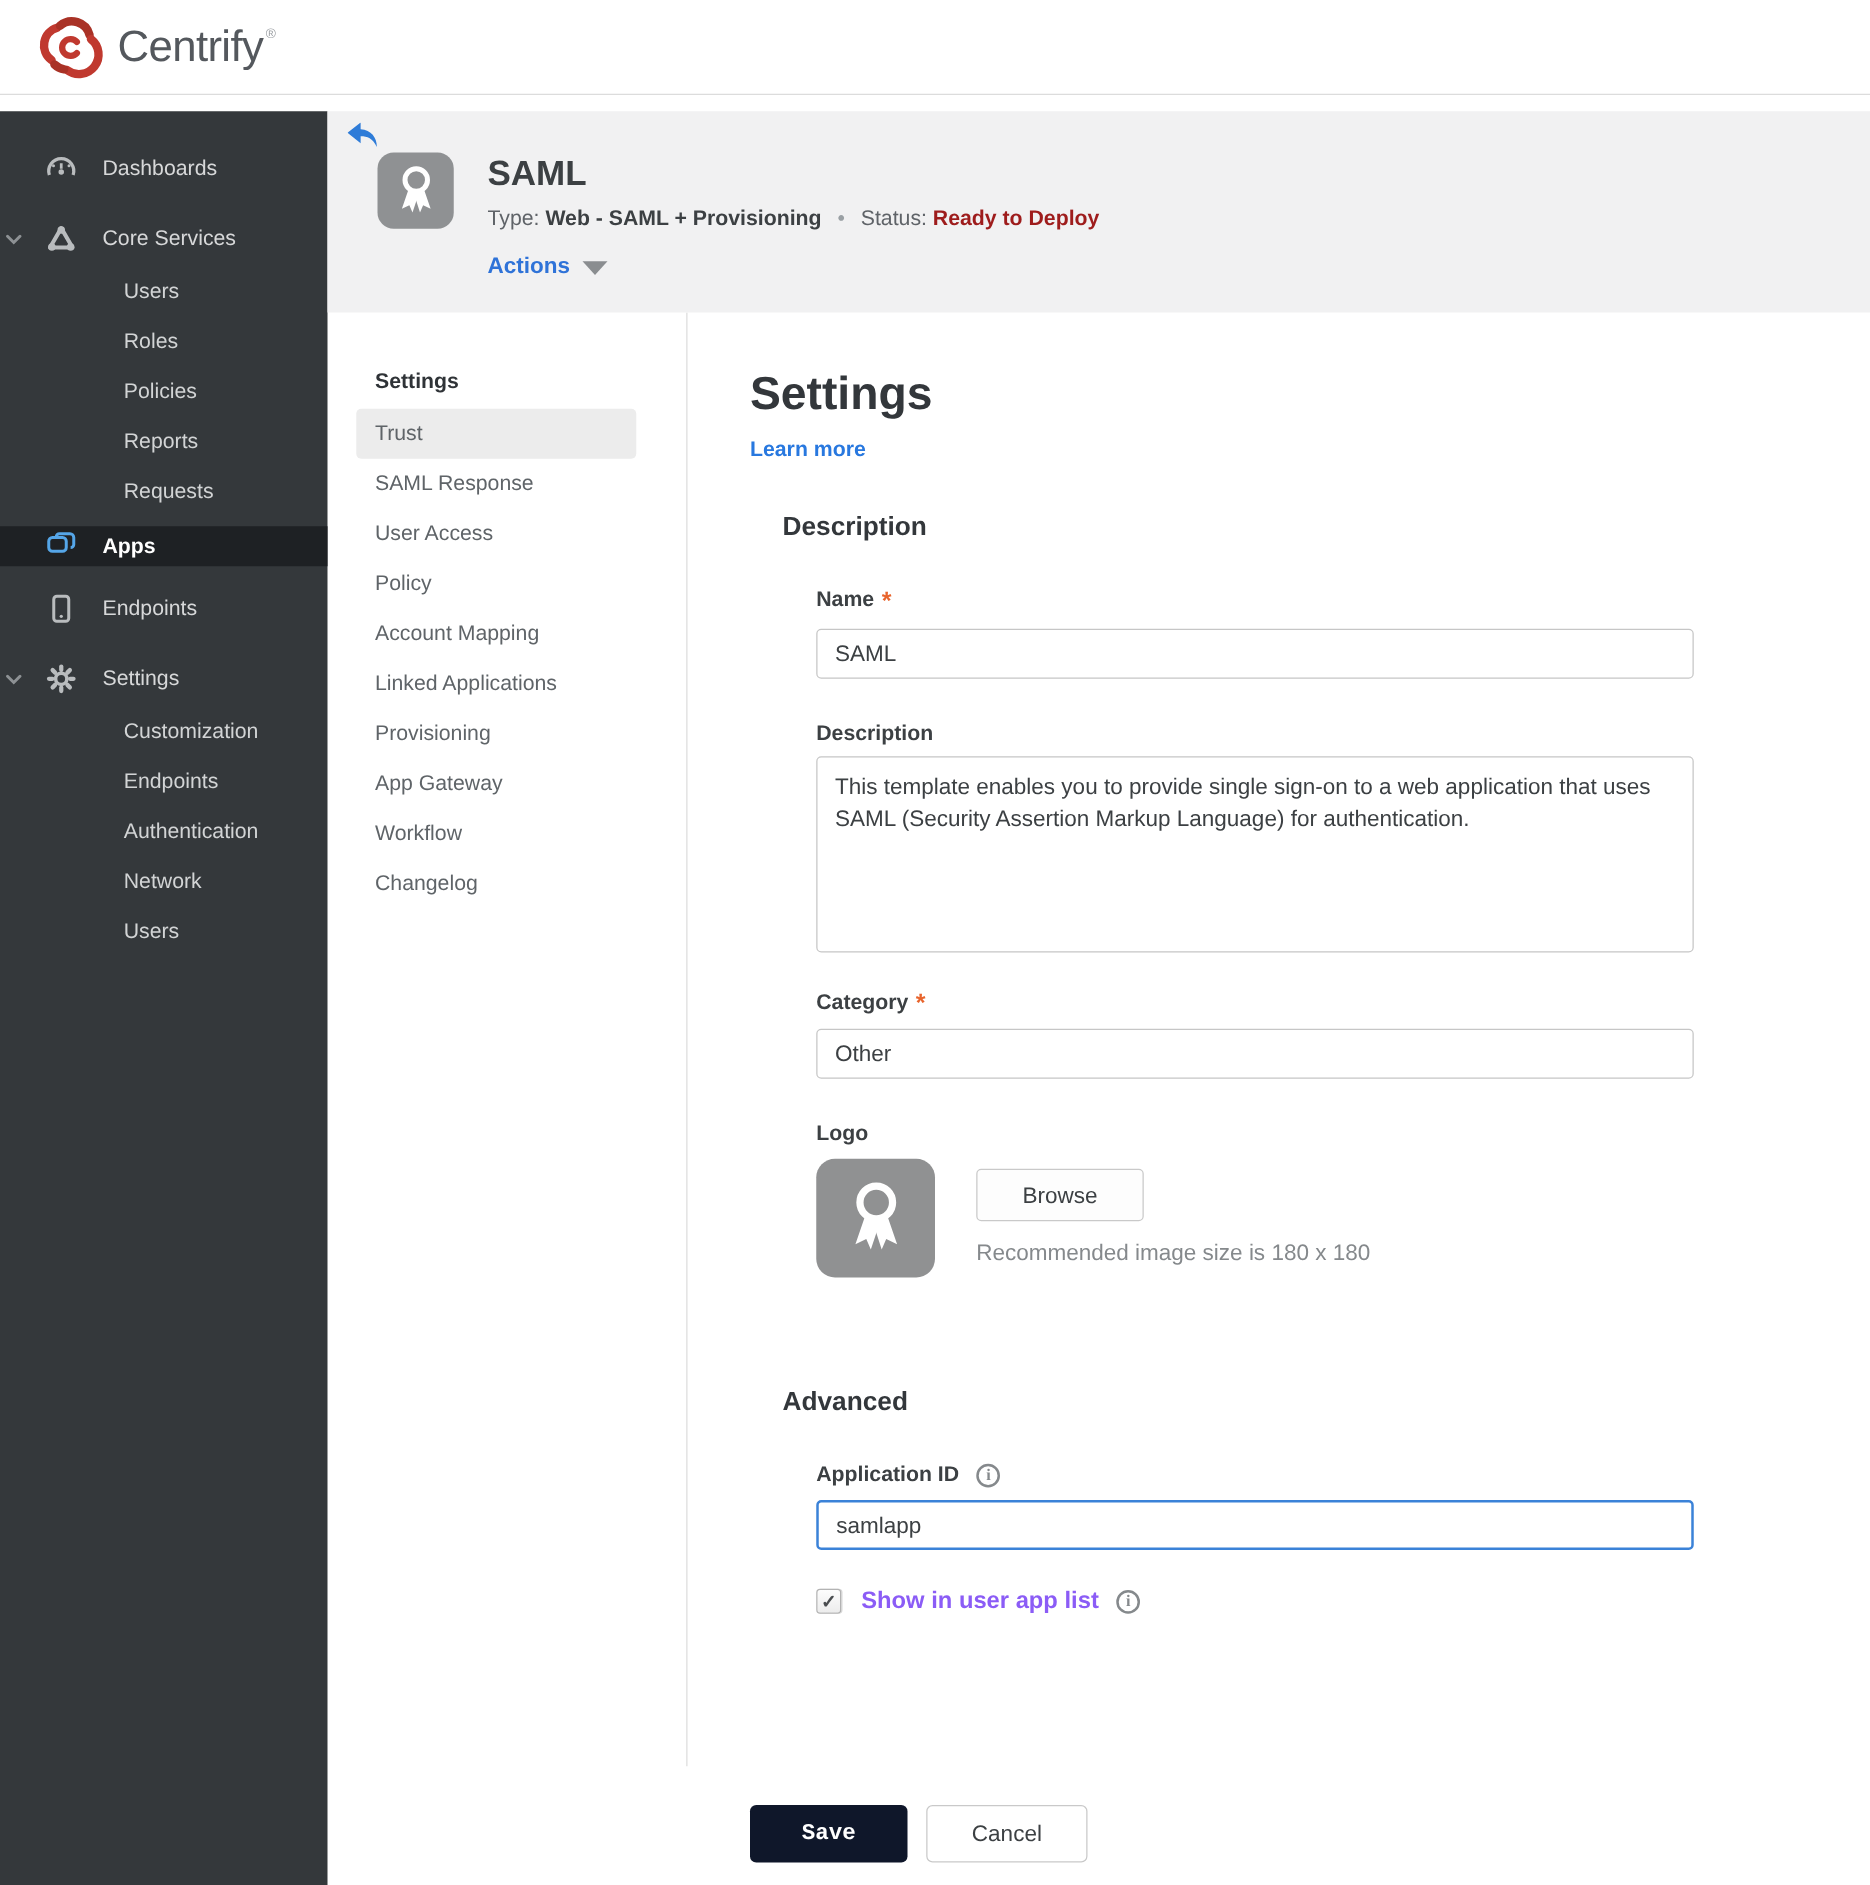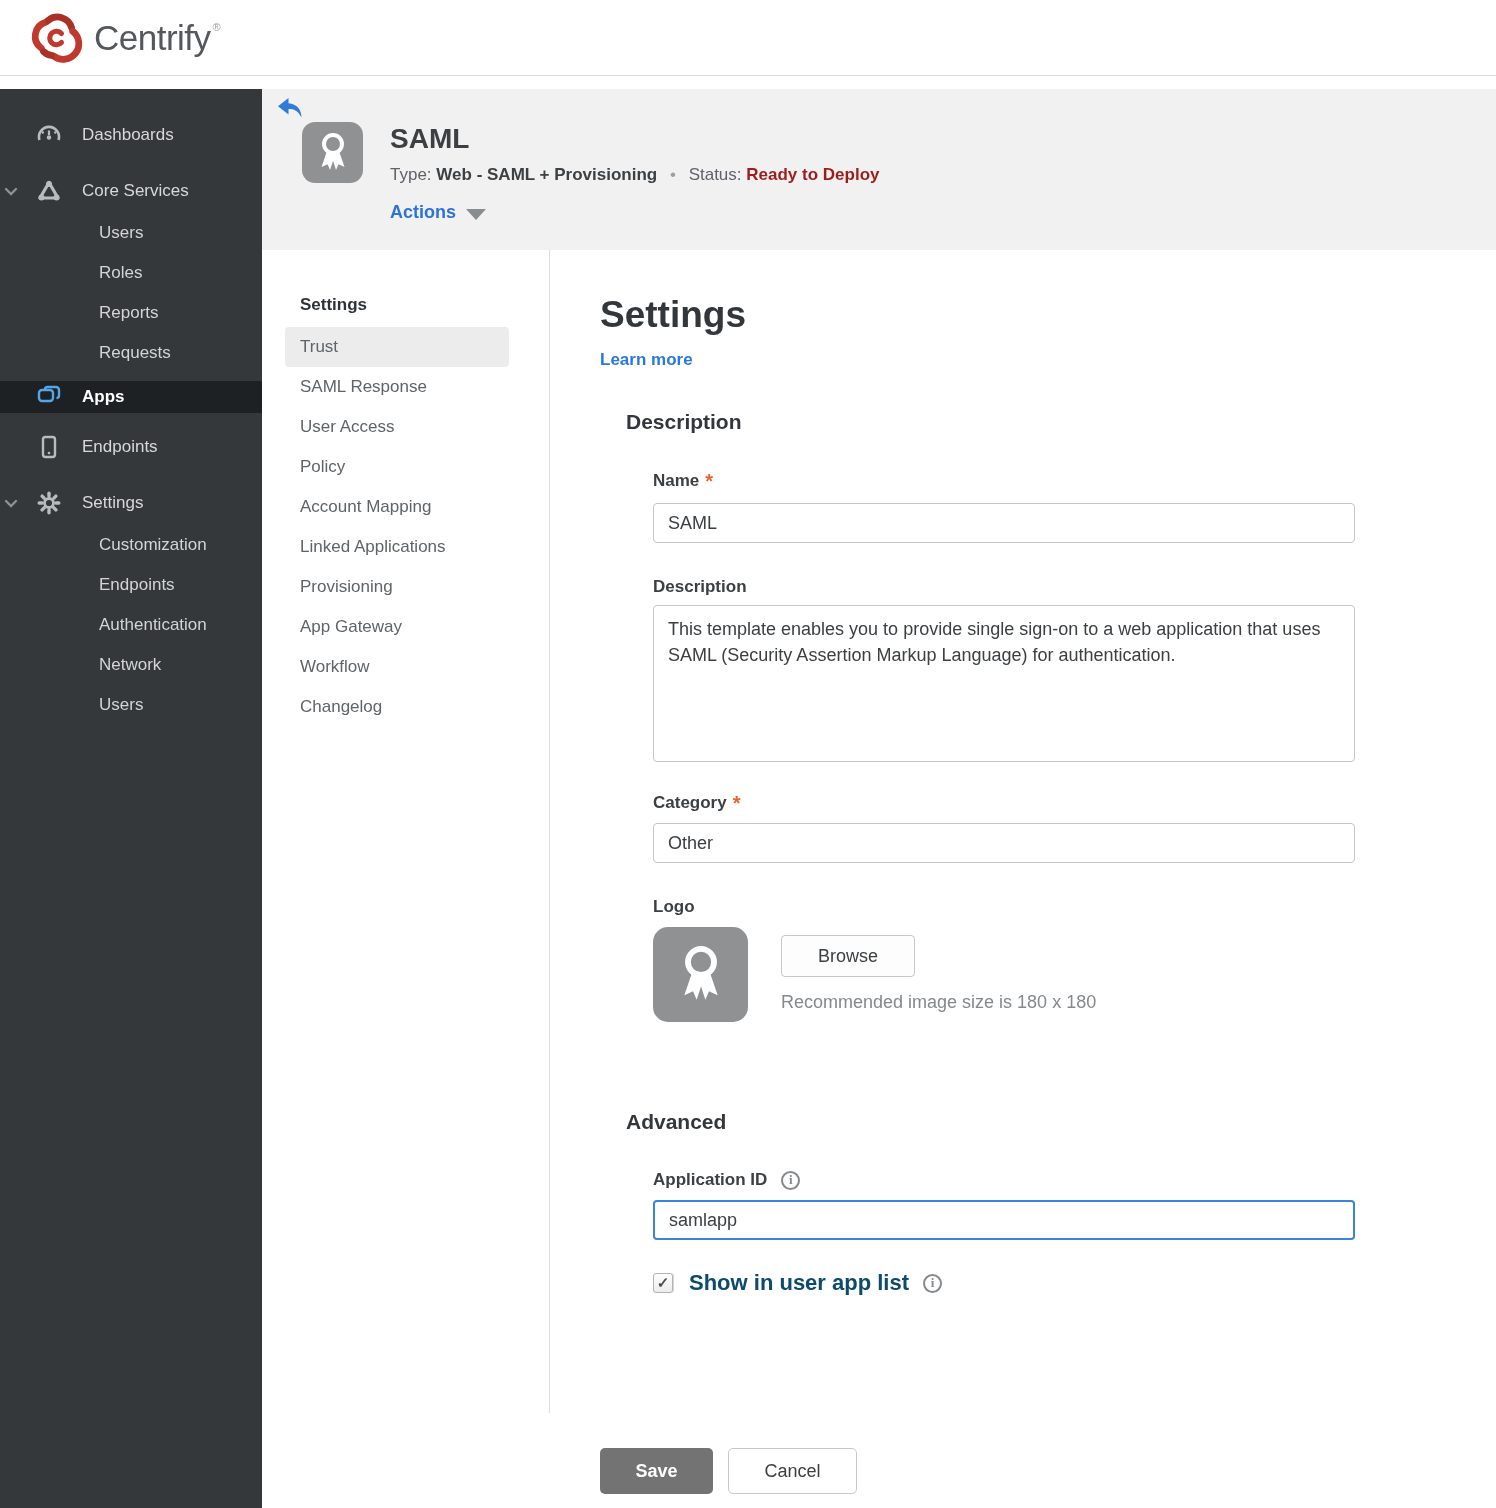--- a/index.html
+++ b/index.html
@@ -161,27 +161,27 @@
     margin-left:14px; cursor:pointer; flex:none;
   }
   .checkbox-row { display:flex; align-items:center; margin-top:30px; }
   .checkbox {
     width:20px; height:20px; border:1px solid #b3b3b3; border-radius:3px;
     background:linear-gradient(#fdfdfd,#ececec);
     display:flex; align-items:center; justify-content:center;
     font-size:15px; font-weight:bold; color:#4a4d50; cursor:pointer;
     box-shadow:1px 0 0 #d8d8d8;
   }
-  .checkbox-label { margin-left:16px; font-size:22px; font-weight:bold; color:#0c4a6e; }
+  .checkbox-label { margin-left:16px; font-size:19px; font-weight:bold; color:#8b5cf6; }
 
   .footer-btns { display:flex; margin-top:152px; padding-bottom:22px; }
   .save-btn {
-    width:113px; height:46px; border:none; border-radius:5px;
-    background:#737373; color:#ffffff; font-weight:bold; font-size:18px;
-    font-family:Liberation Sans, sans-serif; cursor:pointer;
+    width:126px; height:46px; border:none; border-radius:5px;
+    background:#0f172a; color:#ffffff; font-weight:bold; font-size:18px;
+    font-family:Liberation Mono, monospace; cursor:pointer;
   }
   .cancel-btn {
     width:129px; height:46px; margin-left:15px;
     background:#ffffff; border:1px solid #c9c9c9; border-radius:5px;
     color:#3c4043; font-size:18px;
     font-family:"Liberation Sans", sans-serif; cursor:pointer;
   }
 </style>
 </head>
 <body>
@@ -225,20 +225,23 @@
       <circle cx="20.5" cy="19.5" r="3" fill="currentColor"></circle>
     </svg>
     <span class="label">Core Services</span>
   </div>
 
   <div class="side-sub">
     <span>Users</span>
   </div>
   <div class="side-sub">
     <span>Roles</span>
+  </div>
+  <div class="side-sub">
+    <span>Policies</span>
   </div>
   <div class="side-sub">
     <span>Reports</span>
   </div>
   <div class="side-sub">
     <span>Requests</span>
   </div>
 
   <div class="side-row active">
     <svg class="icon" viewBox="0 0 26 26" fill="none" stroke="currentColor">

